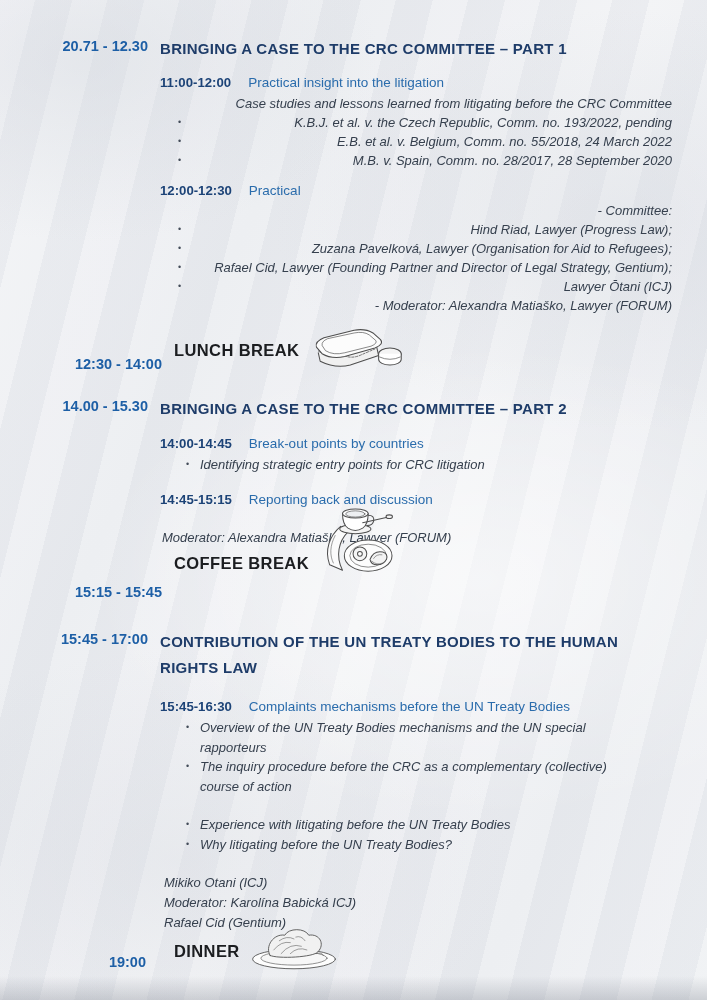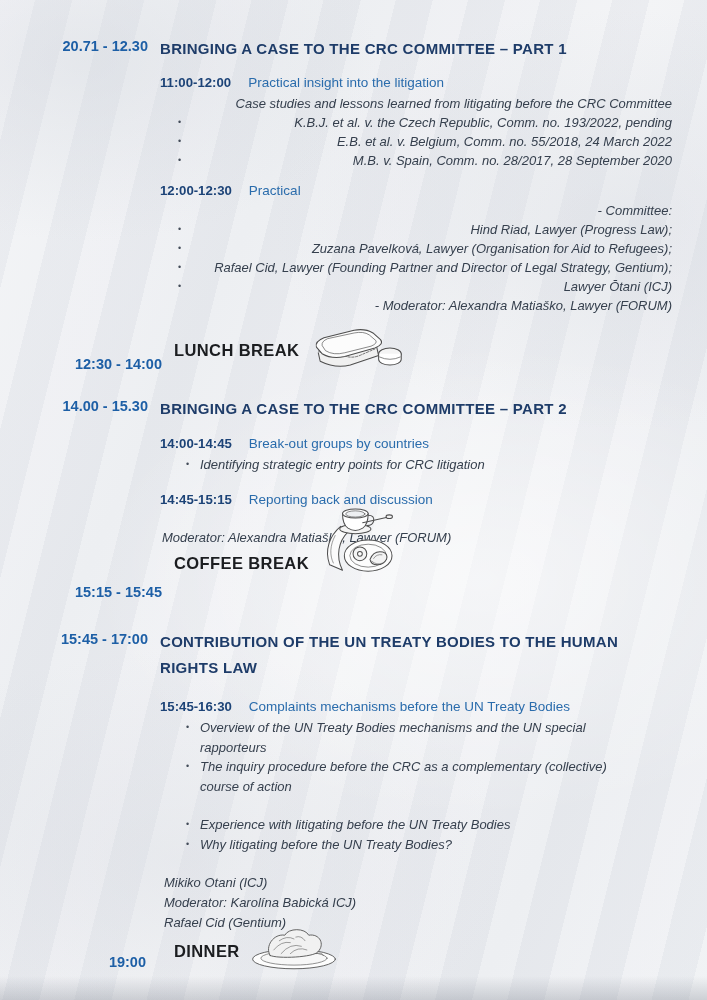--- a/index.html
+++ b/index.html
@@ -117,21 +117,21 @@
   </section>
 
   <section class="row" style="top:396px">
     <div class="tcol">14.00 - 15.30</div>
     <div class="ccol">
       <h2 class="stitle">BRINGING A CASE TO THE CRC COMMITTEE – PART 2</h2>
 
       <div class="mt12">
         <div class="bhead">
           <span class="btime">14:00-14:45</span>
-          <span class="bsub">Break-out groups by countries</span>
+          <span class="bsub">Break-out points by countries</span>
         </div>
         <ul class="bullets bullets-narrow mt2">
           <li class="nowrap">Identifying strategic entry points for CRC litigation</li>
         </ul>
       </div>
 
       <div class="mt15">
         <div class="bhead">
           <span class="btime">14:45-15:15</span>
           <span class="bsub">Reporting back and discussion</span>

